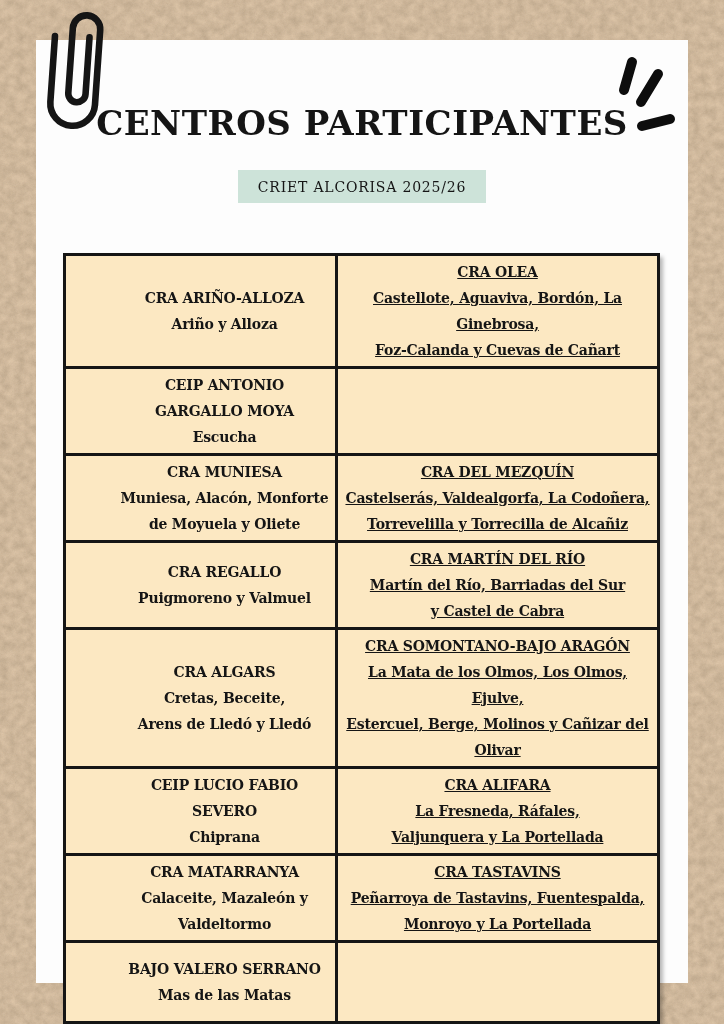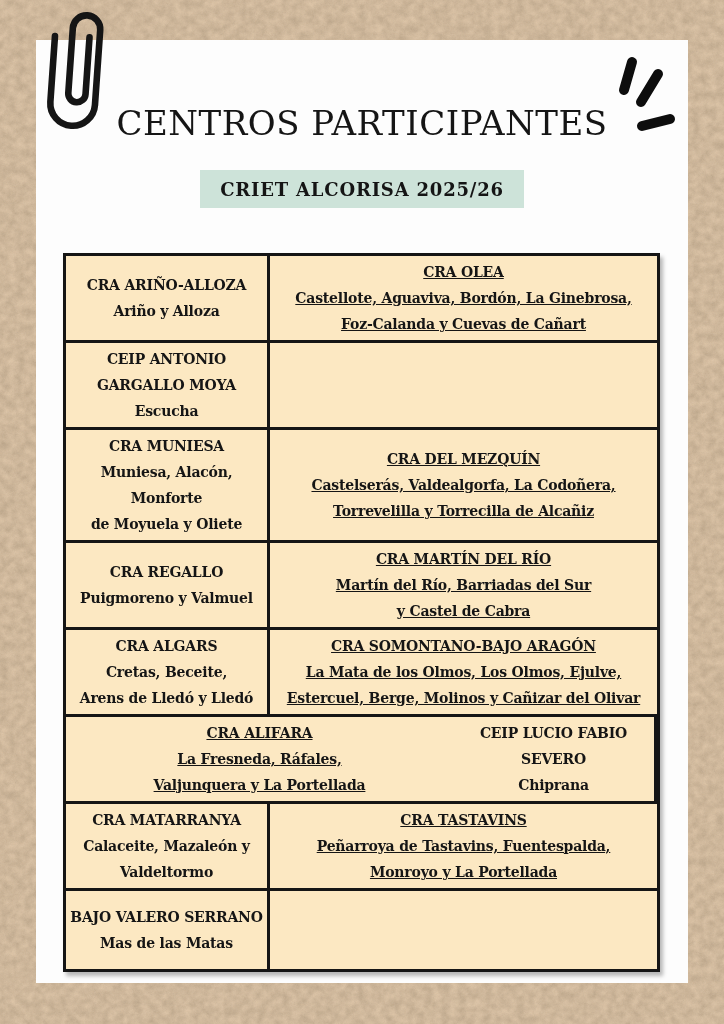--- a/index.html
+++ b/index.html
@@ -28,37 +28,37 @@
     left: 36px; top: 40px;
     width: 652px; height: 943px;
     background: var(--paper);
   }
   .page-title {
     position: absolute;
     left: 0; top: 60px;
     width: 100%;
     text-align: center;
     font-size: 34px;
-    font-weight: normal;
+    font-weight: bold;
     letter-spacing: 0.5px;
     line-height: 46px;
     color: var(--ink);
   }
   .badge-wrap {
     position: absolute;
     left: 0; top: 130px;
     width: 100%;
     text-align: center;
   }
   .badge {
     display: inline-block;
     background: var(--badge-bg);
     padding: 9px 20px 8px 20px;
-    font-size: 18px;
-    font-weight: bold;
+    font-size: 14px;
+    font-weight: normal;
     letter-spacing: 0.8px;
     color: var(--ink);
   }
   .centers-table {
     position: absolute;
     left: 27px; top: 213px;
     width: 597px;
     border: 3px solid var(--border);
     box-shadow: 3px 4px 4px rgba(0,0,0,0.28);
     background: var(--cell-bg);
@@ -73,21 +73,21 @@
     text-align: center;
     white-space: pre-line;
     font-size: 14px;
     line-height: 26px;
     font-weight: bold;
     letter-spacing: -0.2px;
     color: var(--ink);
     padding: 3px 3px;
     min-height: 78px;
   }
-  .cell.left { width: 204px; flex: none; border-right: 3px solid var(--border); }
+  .cell.left { width: 224px; flex: none; border-right: 3px solid var(--border); margin-left: 48px; }
   .cell.right { flex: 1; text-decoration: underline; }
   .paperclip {
     position: absolute;
     left: 42px; top: 6px;
     width: 66px; height: 128px;
     transform: rotate(4deg);
   }
   .emphasis {
     position: absolute;
     left: 608px; top: 52px;
@@ -153,25 +153,25 @@
     </div>
     <div class="t-row">
       <div class="cell left">CRA ALGARS
 Cretas, Beceite,
 Arens de Lledó y Lledó</div>
       <div class="cell right">CRA SOMONTANO-BAJO ARAGÓN
 La Mata de los Olmos, Los Olmos, Ejulve,
 Estercuel, Berge, Molinos y Cañizar del Olivar</div>
     </div>
     <div class="t-row">
+      <div class="cell left">CEIP LUCIO FABIO SEVERO
+Chiprana</div>
       <div class="cell right">CRA ALIFARA
 La Fresneda, Ráfales,
 Valjunquera y La Portellada</div>
-      <div class="cell left">CEIP LUCIO FABIO SEVERO
-Chiprana</div>
     </div>
     <div class="t-row">
       <div class="cell left">CRA MATARRANYA
 Calaceite, Mazaleón y
 Valdeltormo</div>
       <div class="cell right">CRA TASTAVINS
 Peñarroya de Tastavins, Fuentespalda,
 Monroyo y La Portellada</div>
     </div>
     <div class="t-row">

